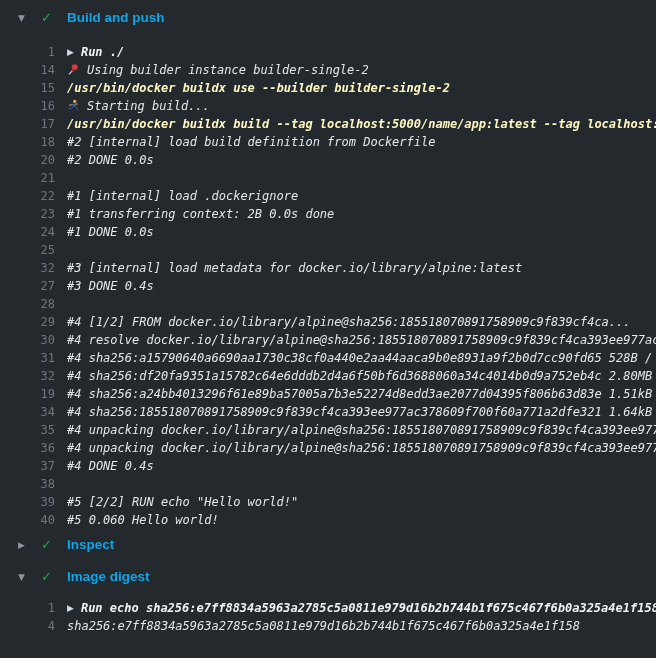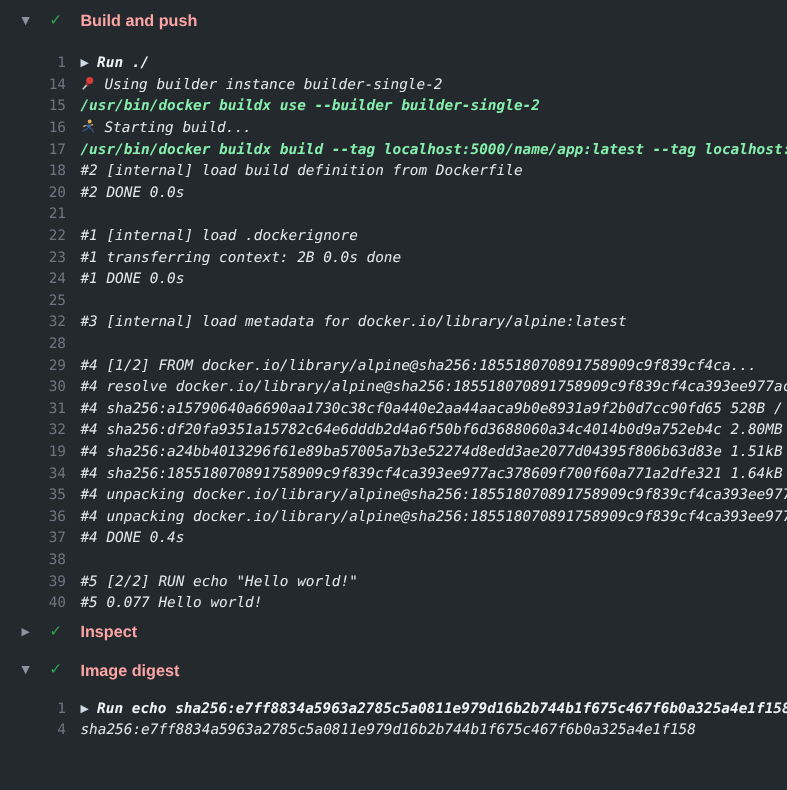--- a/index.html
+++ b/index.html
@@ -41,21 +41,21 @@
     font-size: 13px;
     font-weight: bold;
     line-height: 16px;
     margin-right: 11px;
     font-family: "DejaVu Sans", sans-serif;
   }
   .section-title {
     font-family: "Liberation Sans", sans-serif;
     font-size: 13.5px;
     font-weight: 700;
-    color: #fca5a5;
+    color: #0ea5e9;
     line-height: 16px;
     white-space: nowrap;
   }
   .log-block { padding: 8px 0 0 0; }
   .log-block.build { padding-bottom: 0; }
   .log-block.digest { padding-top: 6px; padding-bottom: 7px; }
   .log-line {
     display: flex;
     height: 18px;
     line-height: 18px;
@@ -69,21 +69,21 @@
     color: #6e7681;
     cursor: pointer;
   }
   .content {
     padding-left: 12px;
     white-space: pre;
     overflow: hidden;
     flex: 1 1 auto;
     font-style: italic;
   }
-  .content.command { color: #86efac; font-weight: bold; }
+  .content.command { color: #fef9c3; font-weight: bold; }
   .content.group { font-weight: 600; color: #f0f3f6; }
   .group-chevron {
     display: inline-block;
     font-size: 9px;
     color: #cdd9e5;
     margin-right: 7px;
     transform: translateY(-1px);
     font-family: "DejaVu Sans", sans-serif;
   }
   .inline-icon {
@@ -121,33 +121,34 @@
             </svg></span><span>Starting build...</span></span></div>
       <div class="log-line"><span class="gutter">17</span><span class="content command"><span>/usr/bin/docker buildx build --tag localhost:5000/name/app:latest --tag localhost:5000</span></span></div>
       <div class="log-line"><span class="gutter">18</span><span class="content plain"><span>#2 [internal] load build definition from Dockerfile</span></span></div>
       <div class="log-line"><span class="gutter">20</span><span class="content plain"><span>#2 DONE 0.0s</span></span></div>
       <div class="log-line"><span class="gutter">21</span><span class="content plain"><span></span></span></div>
       <div class="log-line"><span class="gutter">22</span><span class="content plain"><span>#1 [internal] load .dockerignore</span></span></div>
       <div class="log-line"><span class="gutter">23</span><span class="content plain"><span>#1 transferring context: 2B 0.0s done</span></span></div>
       <div class="log-line"><span class="gutter">24</span><span class="content plain"><span>#1 DONE 0.0s</span></span></div>
       <div class="log-line"><span class="gutter">25</span><span class="content plain"><span></span></span></div>
       <div class="log-line"><span class="gutter">32</span><span class="content plain"><span>#3 [internal] load metadata for docker.io/library/alpine:latest</span></span></div>
+      <div class="log-line"><span class="gutter">27</span><span class="content plain"><span>#3 DONE 0.4s</span></span></div>
       <div class="log-line"><span class="gutter">28</span><span class="content plain"><span></span></span></div>
       <div class="log-line"><span class="gutter">29</span><span class="content plain"><span>#4 [1/2] FROM docker.io/library/alpine@sha256:185518070891758909c9f839cf4ca...</span></span></div>
       <div class="log-line"><span class="gutter">30</span><span class="content plain"><span>#4 resolve docker.io/library/alpine@sha256:185518070891758909c9f839cf4ca393ee977ac378609f700f60a771a2dfe321</span></span></div>
       <div class="log-line"><span class="gutter">31</span><span class="content plain"><span>#4 sha256:a15790640a6690aa1730c38cf0a440e2aa44aaca9b0e8931a9f2b0d7cc90fd65 528B / 528B</span></span></div>
       <div class="log-line"><span class="gutter">32</span><span class="content plain"><span>#4 sha256:df20fa9351a15782c64e6dddb2d4a6f50bf6d3688060a34c4014b0d9a752eb4c 2.80MB / 2.80MB</span></span></div>
       <div class="log-line"><span class="gutter">19</span><span class="content plain"><span>#4 sha256:a24bb4013296f61e89ba57005a7b3e52274d8edd3ae2077d04395f806b63d83e 1.51kB / 1.51kB</span></span></div>
       <div class="log-line"><span class="gutter">34</span><span class="content plain"><span>#4 sha256:185518070891758909c9f839cf4ca393ee977ac378609f700f60a771a2dfe321 1.64kB / 1.64kB</span></span></div>
       <div class="log-line"><span class="gutter">35</span><span class="content plain"><span>#4 unpacking docker.io/library/alpine@sha256:185518070891758909c9f839cf4ca393ee977ac378609f700f60a771a2dfe321</span></span></div>
       <div class="log-line"><span class="gutter">36</span><span class="content plain"><span>#4 unpacking docker.io/library/alpine@sha256:185518070891758909c9f839cf4ca393ee977ac378609f700f60a771a2dfe321</span></span></div>
       <div class="log-line"><span class="gutter">37</span><span class="content plain"><span>#4 DONE 0.4s</span></span></div>
       <div class="log-line"><span class="gutter">38</span><span class="content plain"><span></span></span></div>
       <div class="log-line"><span class="gutter">39</span><span class="content plain"><span>#5 [2/2] RUN echo "Hello world!"</span></span></div>
-      <div class="log-line"><span class="gutter">40</span><span class="content plain"><span>#5 0.077 Hello world!</span></span></div>
+      <div class="log-line"><span class="gutter">40</span><span class="content plain"><span>#5 0.060 Hello world!</span></span></div>
     </div>
     <div class="section-header">
       <span class="chev">▶</span>
       <span class="check">✓</span>
       <span class="section-title">Inspect</span>
     </div>
     <div class="section-header">
       <span class="chev">▼</span>
       <span class="check">✓</span>
       <span class="section-title">Image digest</span>

